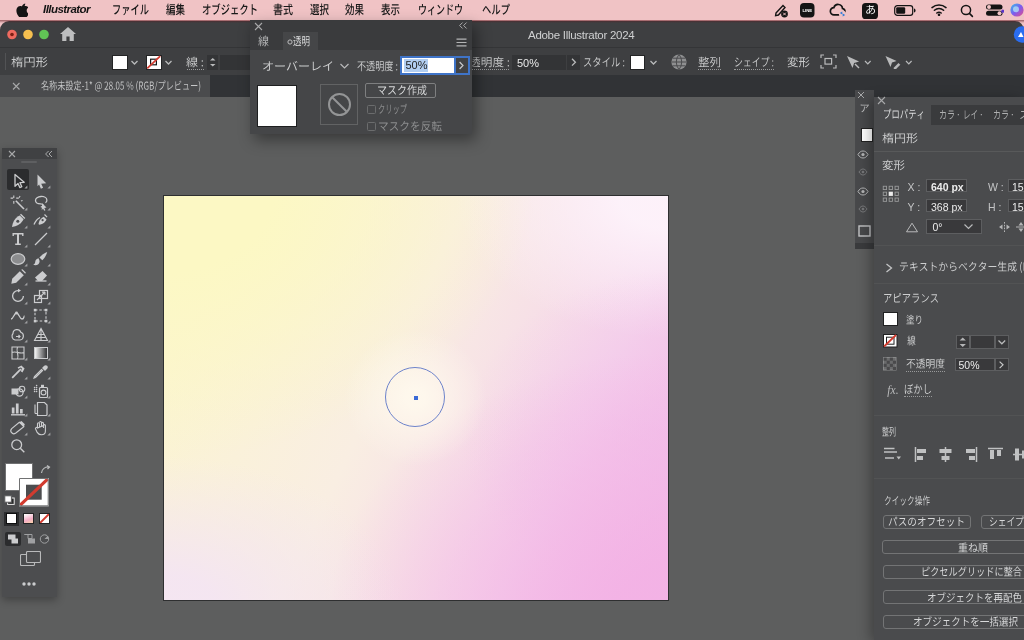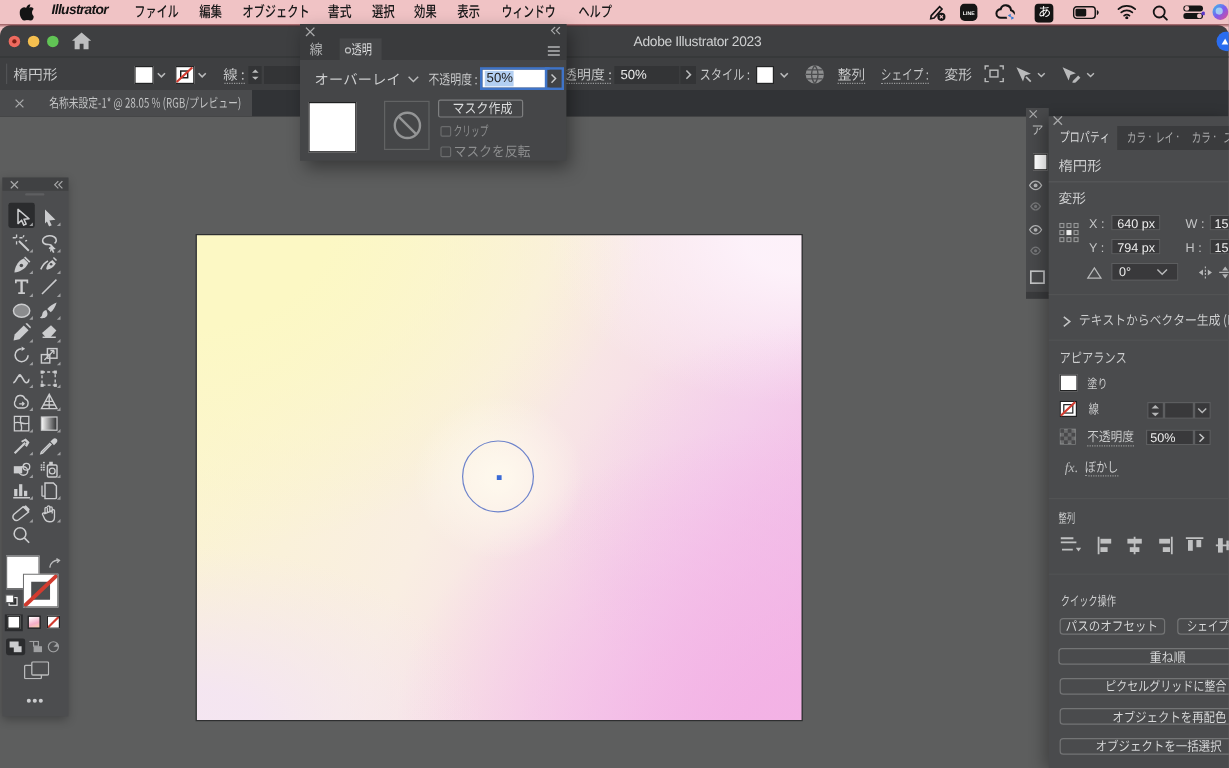--- a/index.html
+++ b/index.html
@@ -15,21 +15,21 @@
 <div class="abs" style="left:0;top:0;width:1024px;height:640px;">
 <svg style="position:absolute;left:5px;top:28px;" width="55" height="13" viewBox="0 0 55 13">
       <circle cx="7" cy="6.5" r="4.8" fill="#ee6a5f"></circle>
       <circle cx="7" cy="6.5" r="1.8" fill="#7c1f14"></circle>
       <circle cx="23" cy="6.5" r="4.8" fill="#f5bf4f"></circle>
       <circle cx="39" cy="6.5" r="4.8" fill="#61c455"></circle>
     </svg>
 <svg style="position:absolute;left:59px;top:26px;" width="18" height="16" viewBox="0 0 18 16">
       <path d="M9 1L1 8h2.2v7h4.2v-4.6h3.2V15h4.2V8H17z" fill="#bdbebf"></path>
     </svg>
-<div style="position:absolute;left:528px;top:28.5px;font-size:11.5px;color:#cfd0d1;font-weight:400;letter-spacing:-0.28px;white-space:nowrap;">Adobe Illustrator 2023</div>
+<div style="position:absolute;left:528px;top:28.5px;font-size:11.5px;color:#cfd0d1;font-weight:400;letter-spacing:-0.28px;white-space:nowrap;">Adobe Illustrator 2024</div>
 <svg style="position:absolute;left:1013px;top:26px;" width="11" height="17" viewBox="0 0 11 17">
       <circle cx="9" cy="8.5" r="8.2" fill="#2a6df0"></circle>
       <path d="M5 11l3-5 2.5 5z" fill="#fff"></path>
     </svg>
 <div style="position:absolute;left:0px;top:47.3px;width:1024px;height:1px;background:#343537;"></div>
 <div class="abs" style="left:0;top:0;width:1024px;height:20px;background:#f0c3c5;"></div>
 <div class="abs" style="left:0;top:20px;width:1024px;height:2.5px;background:linear-gradient(rgba(96,22,28,.6),rgba(96,22,28,0));"></div>
 <svg style="position:absolute;left:16px;top:3px;" width="12" height="14" viewBox="0 0 12 14">
       <path d="M8.3 3.3c.6-.7 1-1.7.9-2.7-.9.1-1.9.6-2.5 1.3-.55.6-1 1.7-.9 2.6 1 .1 1.9-.5 2.5-1.2zM10.7 7.4c0-1.9 1.6-2.8 1.7-2.9-.9-1.3-2.3-1.5-2.8-1.5-1.2-.1-2.3.7-2.9.7-.6 0-1.5-.7-2.5-.7C2.9 3 1.7 3.8 1 5c-1.3 2.3-.3 5.7 1 7.6.6.9 1.4 1.9 2.4 1.9.95 0 1.3-.6 2.5-.6s1.5.6 2.5.6 1.7-.9 2.3-1.8c.7-1 1-2 1-2.1-.05-.05-2-.8-2-3.2z" fill="#141414"></path>
     </svg>
@@ -592,27 +592,27 @@
       <rect x="13.05" y="1.25" width="3.3" height="3.3" fill="none" stroke="#98999a" stroke-width="0.9"></rect>
       <rect x="1.25" y="7.15" width="3.3" height="3.3" fill="none" stroke="#98999a" stroke-width="0.9"></rect>
       <rect x="6.7" y="6.7" width="4.2" height="4.2" fill="#ececec"></rect>
       <rect x="13.05" y="7.15" width="3.3" height="3.3" fill="none" stroke="#98999a" stroke-width="0.9"></rect>
       <rect x="1.25" y="13.05" width="3.3" height="3.3" fill="none" stroke="#98999a" stroke-width="0.9"></rect>
       <rect x="7.15" y="13.05" width="3.3" height="3.3" fill="none" stroke="#98999a" stroke-width="0.9"></rect>
       <rect x="13.05" y="13.05" width="3.3" height="3.3" fill="none" stroke="#98999a" stroke-width="0.9"></rect>
     </svg>
 <div style="position:absolute;left:907.5px;top:180.7px;font-size:10.5px;color:#c4c5c6;font-weight:400;letter-spacing:0px;white-space:nowrap;">X :</div>
 <div style="position:absolute;left:925.5px;top:178.5px;width:41.5px;height:13.5px;background:#39393b;border:1px solid #5d5e60;"></div>
-<div style="position:absolute;left:931px;top:180.5px;font-size:10.5px;color:#ececec;font-weight:400;letter-spacing:0px;white-space:nowrap;">640 px</div>
+<div style="position:absolute;left:931px;top:180.5px;font-size:10.5px;color:#ececec;font-weight:700;letter-spacing:0px;white-space:nowrap;">640 px</div>
 <div style="position:absolute;left:988px;top:180.7px;font-size:10.5px;color:#c4c5c6;font-weight:400;letter-spacing:0px;white-space:nowrap;">W :</div>
 <div style="position:absolute;left:1007.5px;top:178.5px;width:41.5px;height:13.5px;background:#39393b;border:1px solid #5d5e60;"></div>
 <div style="position:absolute;left:1012px;top:180.5px;font-size:10.5px;color:#ececec;font-weight:400;letter-spacing:0px;white-space:nowrap;">156.9</div>
 <div style="position:absolute;left:907.5px;top:200.5px;font-size:10.5px;color:#c4c5c6;font-weight:400;letter-spacing:0px;white-space:nowrap;">Y :</div>
 <div style="position:absolute;left:925.5px;top:198.5px;width:41.5px;height:13.5px;background:#39393b;border:1px solid #5d5e60;"></div>
-<div style="position:absolute;left:931px;top:200.5px;font-size:10.5px;color:#ececec;font-weight:400;letter-spacing:0px;white-space:nowrap;">794 px</div>
+<div style="position:absolute;left:931px;top:200.5px;font-size:10.5px;color:#ececec;font-weight:400;letter-spacing:0px;white-space:nowrap;">368 px</div>
 <div style="position:absolute;left:988px;top:200.5px;font-size:10.5px;color:#c4c5c6;font-weight:400;letter-spacing:0px;white-space:nowrap;">H :</div>
 <div style="position:absolute;left:1007.5px;top:198.5px;width:41.5px;height:13.5px;background:#39393b;border:1px solid #5d5e60;"></div>
 <div style="position:absolute;left:1012px;top:200.5px;font-size:10.5px;color:#ececec;font-weight:400;letter-spacing:0px;white-space:nowrap;">156.9</div>
 <svg style="position:absolute;left:905px;top:221.5px;" width="14" height="11" viewBox="0 0 14 11">
       <path d="M1.5 9.8L7 1.2l5.5 8.6z" fill="none" stroke="#b9babb" stroke-width="1"></path>
     </svg>
 <div style="position:absolute;left:925.5px;top:218.5px;width:56px;height:15px;background:#39393b;border:1px solid #5d5e60;"></div>
 <div style="position:absolute;left:932.5px;top:220.7px;font-size:10.5px;color:#ececec;font-weight:400;letter-spacing:0px;white-space:nowrap;">0°</div>
 <svg style="position:absolute;left:963px;top:222px;" width="12" height="9" viewBox="0 0 12 9">
       <path d="M1.5 2.5l4 4 4-4" fill="none" stroke="#b9babb" stroke-width="1.2"></path>

